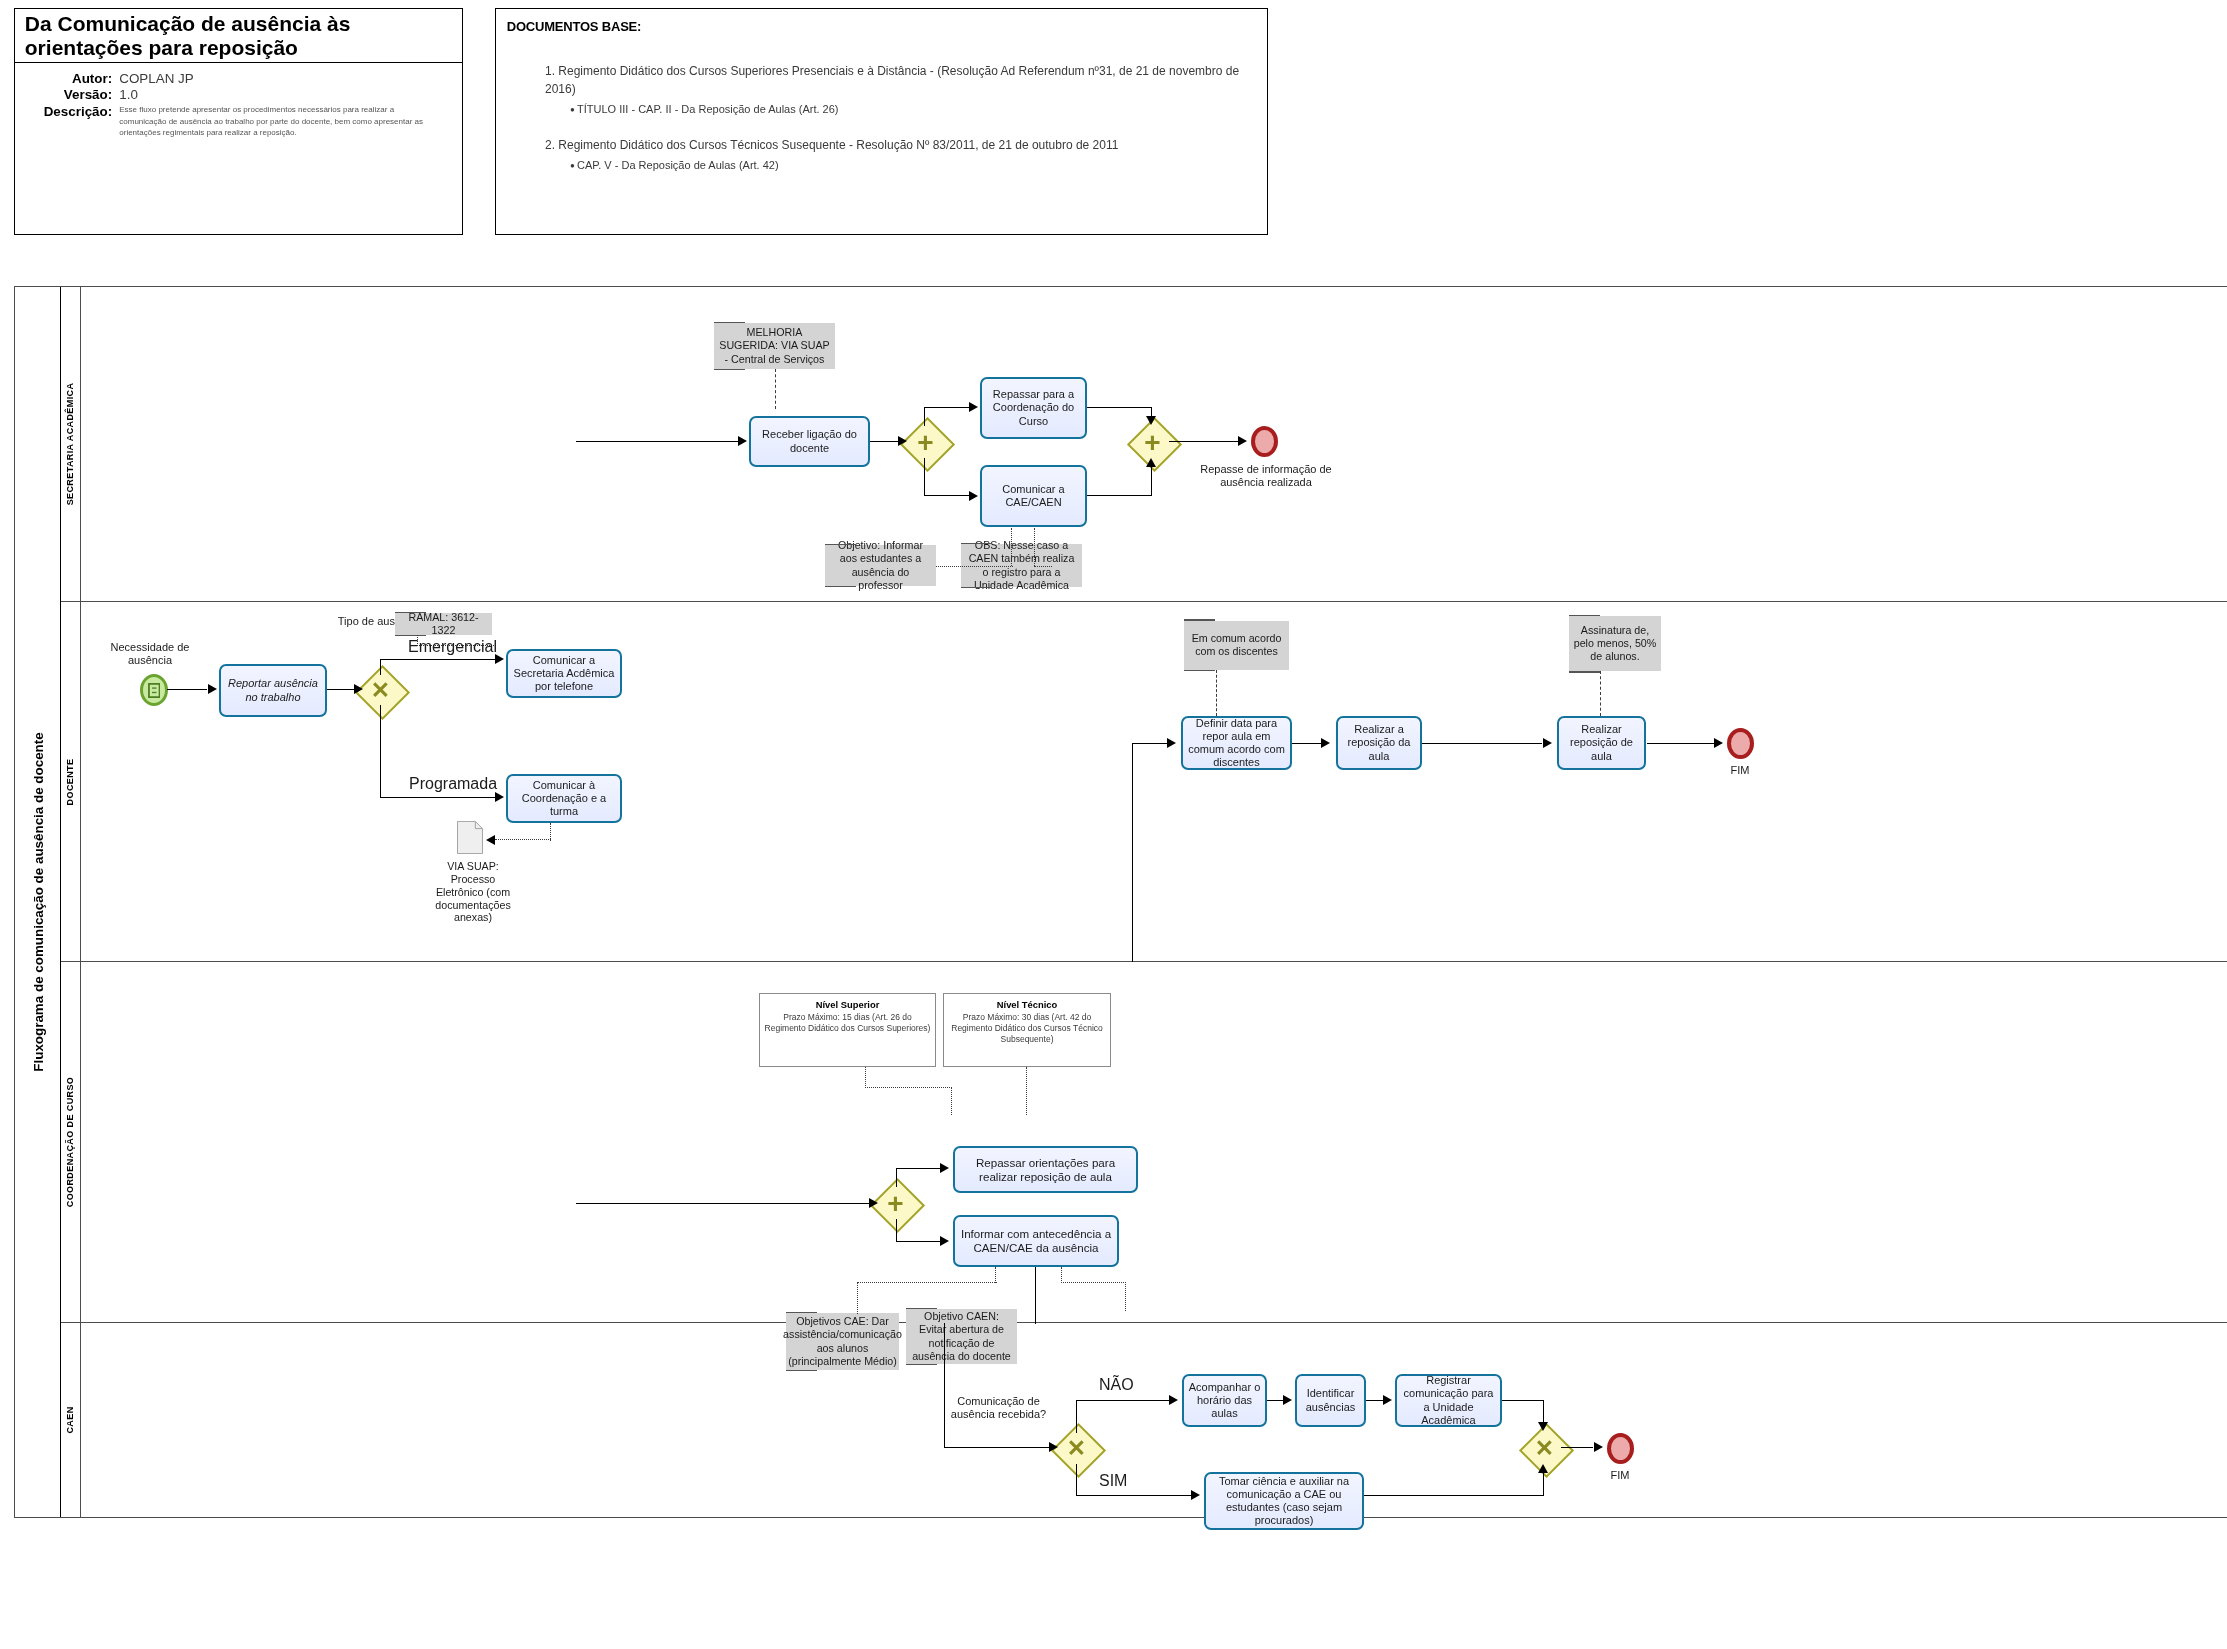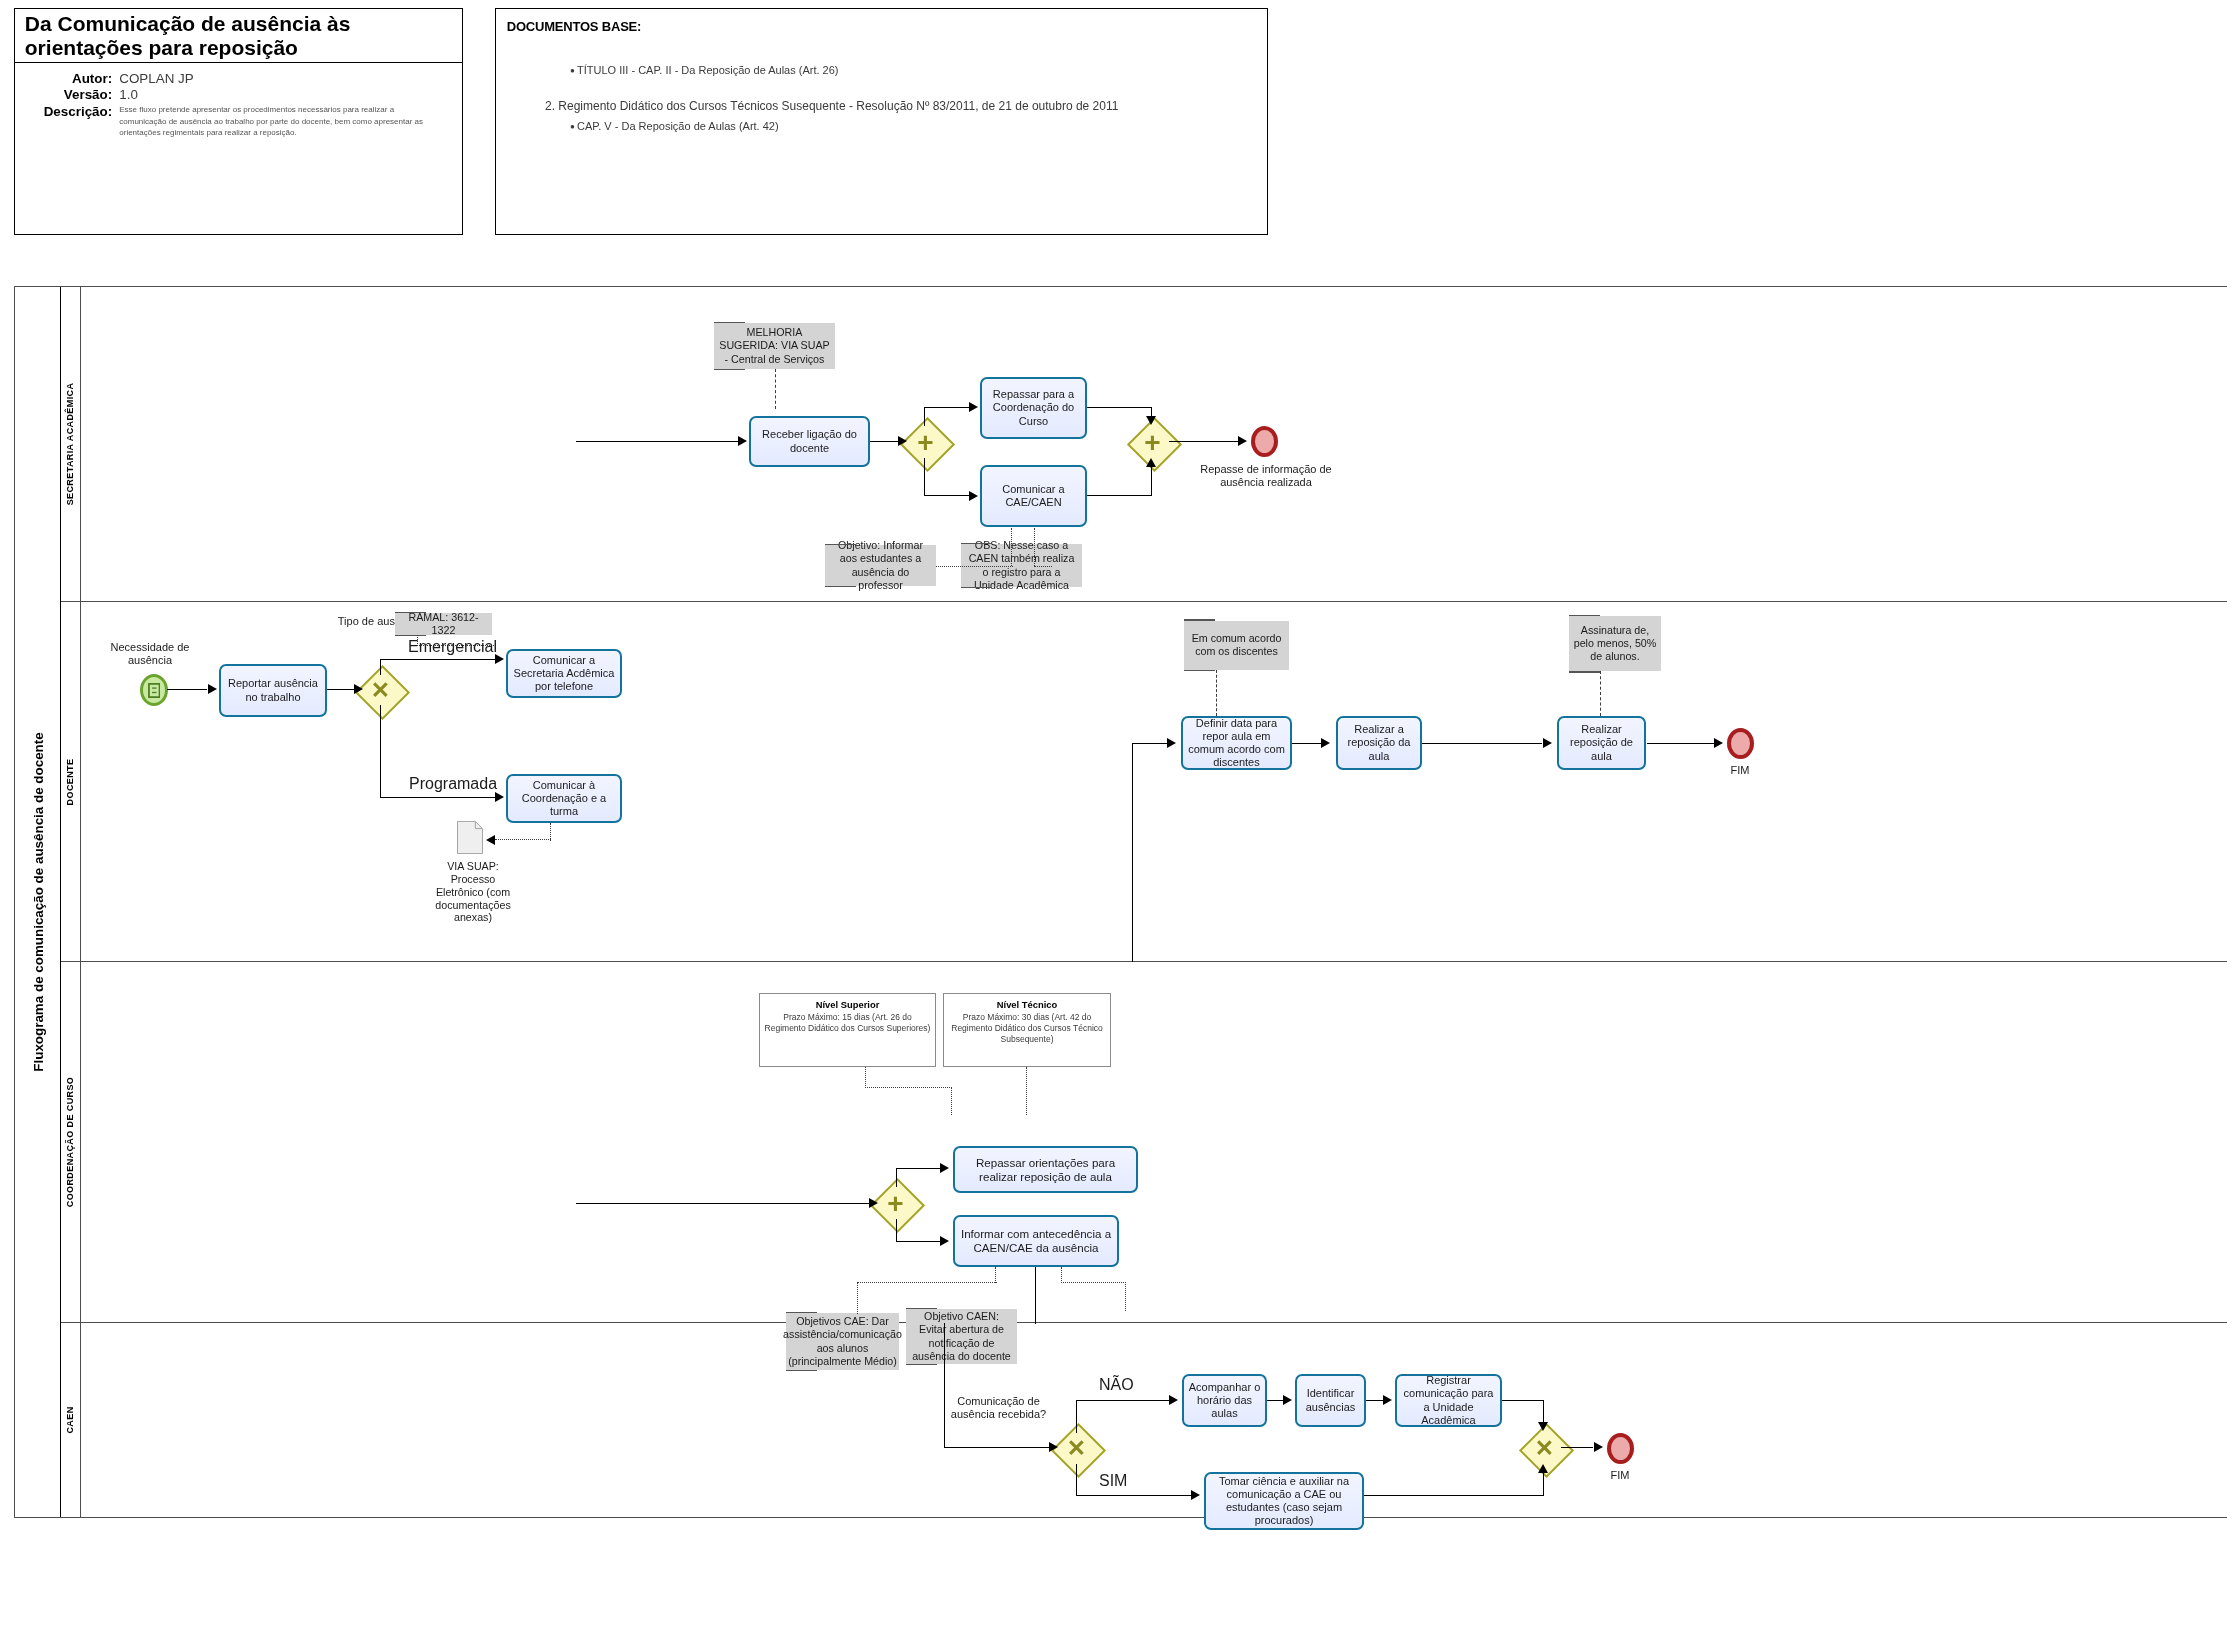--- a/index.html
+++ b/index.html
@@ -120,20 +120,21 @@
     <div class="hdr-row">
       <div class="hdr-label">Descrição:</div>
       <div class="hdr-desc">Esse fluxo pretende apresentar os procedimentos necessários para realizar a comunicação de ausência ao trabalho por parte do docente, bem como apresentar as orientações regimentais para realizar a reposição.</div>
     </div>
   </div>
 </div>
 
 <div class="abs" id="docs-box">
   <div class="abs" id="docs-title">DOCUMENTOS BASE:</div>
   <div class="abs" id="docs-list">
+    <div class="doc-item">1. Regimento Didático dos Cursos Superiores Presenciais e à Distância - (Resolução Ad Referendum nº31, de 21 de novembro de 2016)</div>
     <div class="doc-sub">TÍTULO III - CAP. II - Da Reposição de Aulas (Art. 26)</div>
     <div class="doc-gap"></div>
     <div class="doc-item">2. Regimento Didático dos Cursos Técnicos Susequente - Resolução Nº 83/2011, de 21 de outubro de 2011</div>
     <div class="doc-sub">CAP. V - Da Reposição de Aulas (Art. 42)</div>
   </div>
 </div>
 
 <div class="abs" id="pool">
 
   <div class="abs" id="pool-title-col">
@@ -208,21 +209,21 @@
 
     <div class="abs free-label" style="left:40px;top:39px;width:98px;">Necessidade de ausência</div>
     <div class="abs ev-start" style="left:79px;top:72px;">
       <svg width="12.5" height="15" viewBox="0 0 28 34">
         <rect x="2" y="2" width="24" height="30" fill="none" stroke="#4f7d22" stroke-width="4"></rect>
         <rect x="9" y="10" width="10" height="3" fill="#4f7d22"></rect>
         <rect x="9" y="20" width="10" height="3" fill="#4f7d22"></rect>
       </svg>
     </div>
 
-    <div class="abs task" style="left:158px;top:62px;width:108px;height:53px;">Reportar ausência no trabalho</div>
+    <div class="abs task" style="left:158px;top:62px;width:108px;height:53px;font-style:italic;">Reportar ausência no trabalho</div>
 
     <div class="abs" style="left:302px;top:71px;width:35px;height:35px;">
       <div class="gw"></div>
     </div>
     <div class="abs gw-glyph" style="left:295px;top:64px;font-size:23px;">✕</div>
     <div class="abs free-label" style="left:274px;top:13px;width:89px;">Tipo de ausência</div>
 
     <div class="abs annot" style="left:334px;top:11px;width:97px;height:22px;">RAMAL: 3612-1322</div>
     <div class="abs dotln-h" style="left:356px;top:43px;width:79px;"></div>
     <div class="abs dotln-v" style="left:356px;top:33px;height:10.7px;"></div>

